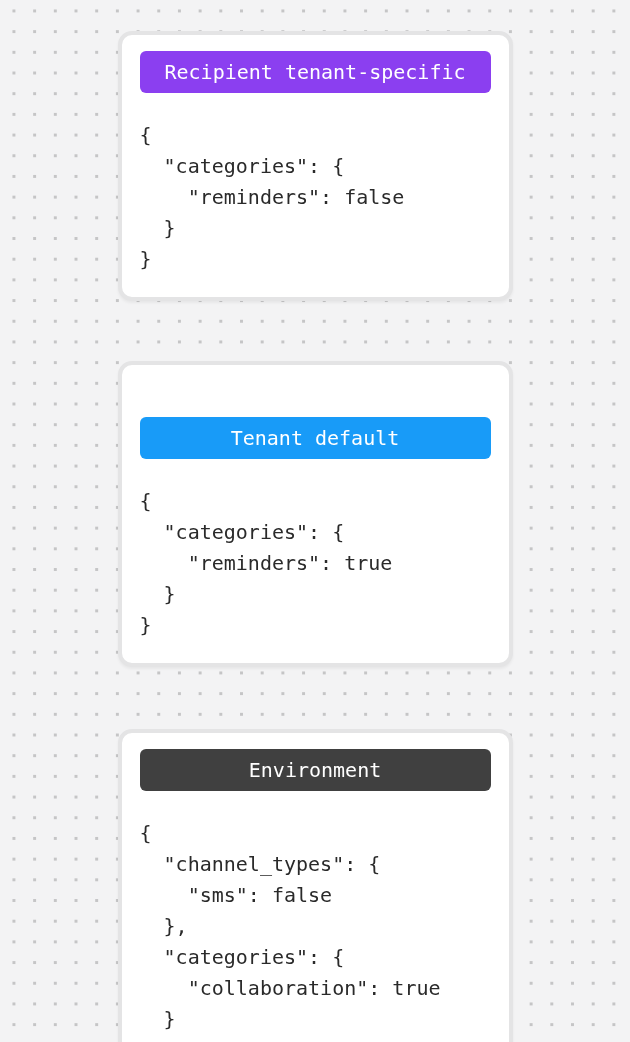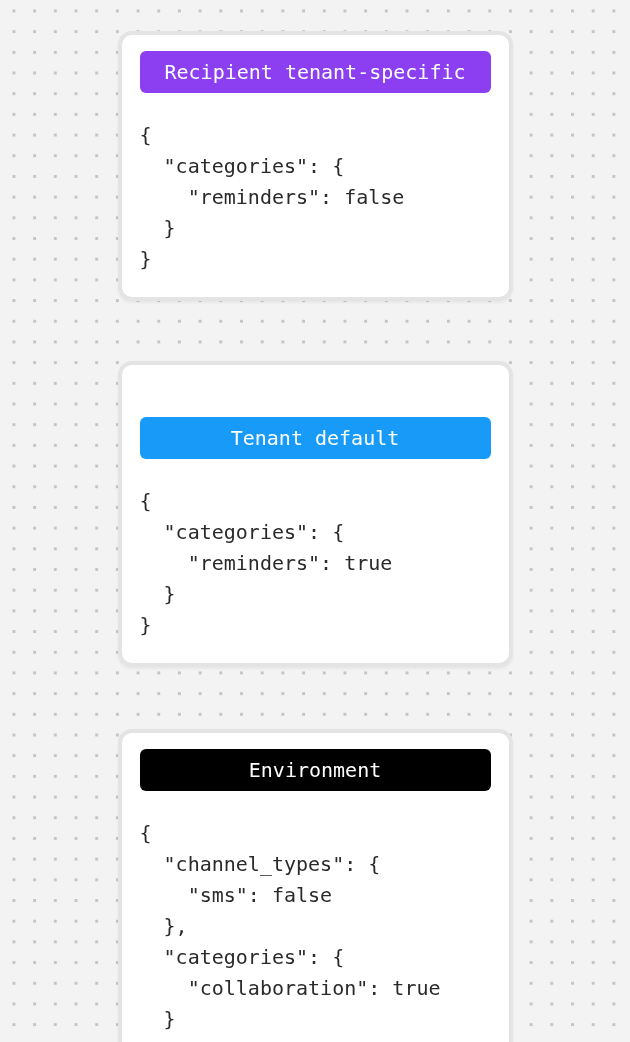--- a/index.html
+++ b/index.html
@@ -80,21 +80,21 @@
   <div class="card">
     <div class="badge" style="background-color: rgb(24, 155, 248); margin-top: 36px;">Tenant default</div>
     <pre class="code">{
   "categories": {
     "reminders": true
   }
 }</pre>
   </div>
 
   <div class="card">
-    <div class="badge" style="background-color: #000000;">Environment</div>
+    <div class="badge" style="background-color: #404040;">Environment</div>
     <pre class="code">{
   "channel_types": {
     "sms": false
   },
   "categories": {
     "collaboration": true
   }
 }</pre>
   </div>
 

